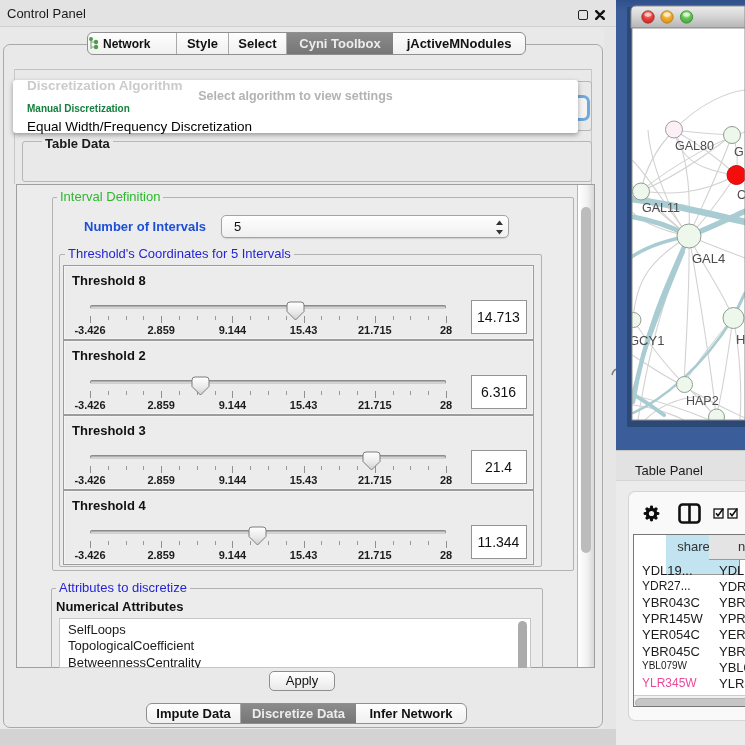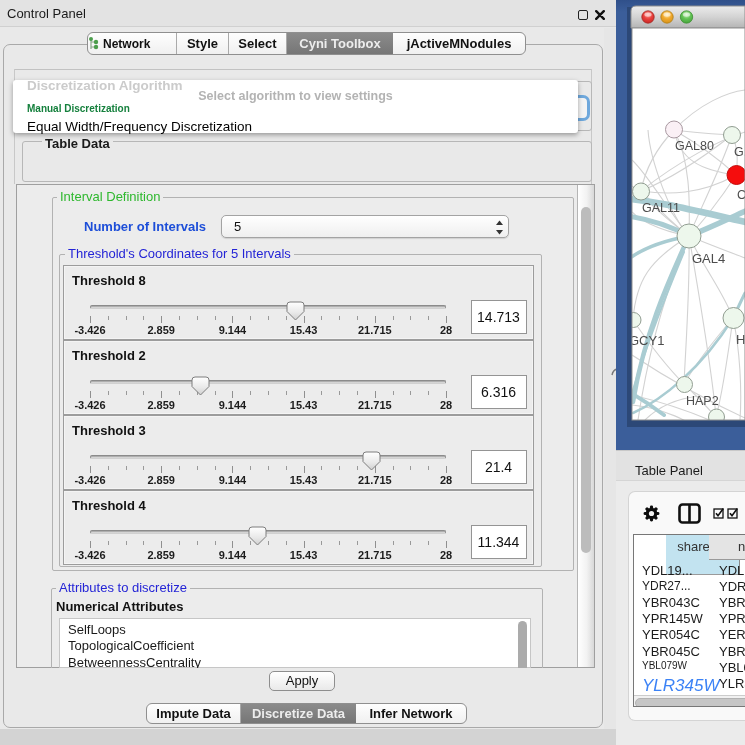--- a/index.html
+++ b/index.html
@@ -363,21 +363,21 @@
         <div class="abs" style="left:8px;top:34.4px;font-size:13px;color:#1c1c1c;white-space:nowrap;">YBR043C</div>
         <div class="abs" style="left:85px;top:34.4px;font-size:13px;color:#1c1c1c;white-space:nowrap;">YBR0</div>
         <div class="abs" style="left:8px;top:50.6px;font-size:13px;color:#1c1c1c;white-space:nowrap;">YPR145W</div>
         <div class="abs" style="left:85px;top:50.6px;font-size:13px;color:#1c1c1c;white-space:nowrap;">YPR1</div>
         <div class="abs" style="left:8px;top:66.8px;font-size:13px;color:#1c1c1c;white-space:nowrap;">YER054C</div>
         <div class="abs" style="left:85px;top:66.8px;font-size:13px;color:#1c1c1c;white-space:nowrap;">YER0</div>
         <div class="abs" style="left:8px;top:83.0px;font-size:13px;color:#1c1c1c;white-space:nowrap;">YBR045C</div>
         <div class="abs" style="left:85px;top:83.0px;font-size:13px;color:#1c1c1c;white-space:nowrap;">YBR0</div>
         <div class="abs" style="left:8px;top:99.2px;font-size:10px;color:#1c1c1c;white-space:nowrap;">YBL079W</div>
         <div class="abs" style="left:85px;top:99.2px;font-size:13px;color:#1c1c1c;white-space:nowrap;">YBL0</div>
-        <div class="abs" style="left:8px;top:115.4px;font-size:17px;color:#3b82f6;white-space:nowrap;font-style:italic;">YLR345W</div>
+        <div class="abs" style="left:8px;top:115.4px;font-size:12px;color:#ec4899;white-space:nowrap;">YLR345W</div>
         <div class="abs" style="left:85px;top:115.4px;font-size:13px;color:#1c1c1c;white-space:nowrap;">YLR3</div>
         <div class="abs" style="left:8px;top:131.6px;font-size:13px;color:#1c1c1c;white-space:nowrap;">YIL052C</div>
         <div class="abs" style="left:85px;top:131.6px;font-size:13px;color:#1c1c1c;white-space:nowrap;">YIL0</div>
       </div>
     <div class="abs" style="left:0;top:159.5px;width:112px;height:13.5px;background:#f1f1f1;border-top:1px solid #ccc;">
       <div class="abs" style="left:1px;top:2px;width:120px;height:10px;background:#c6c6c6;border:1px solid #b2b2b2;border-radius:5px;"></div>
     </div>
   </div>
 </div>
 

